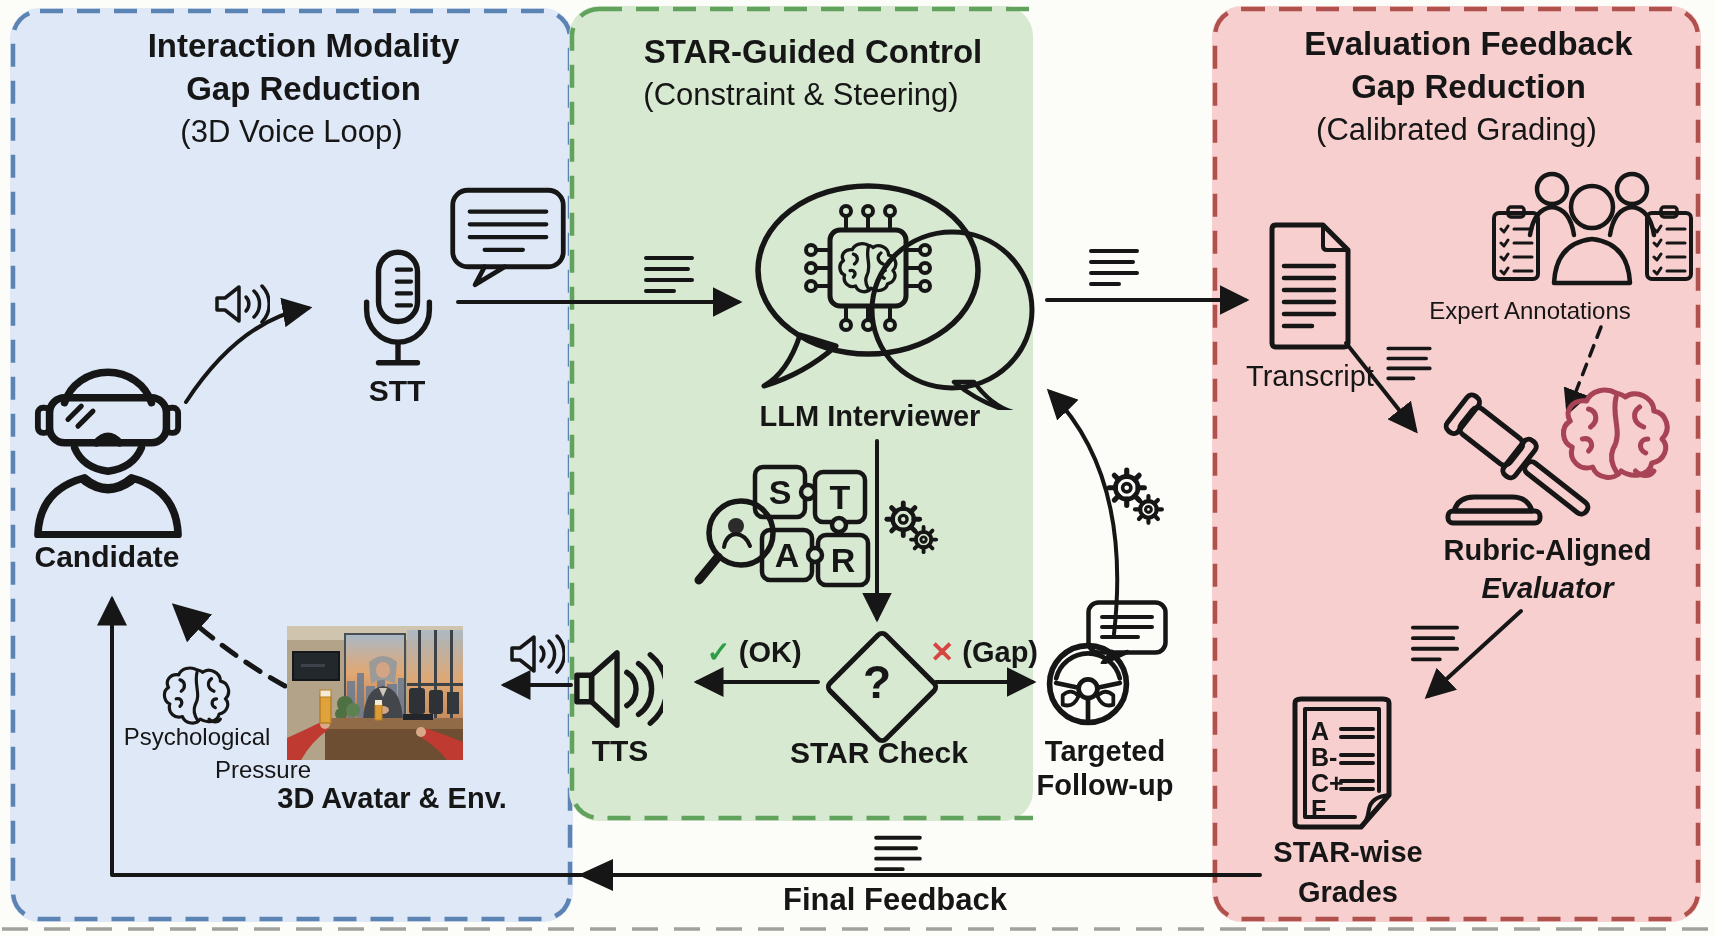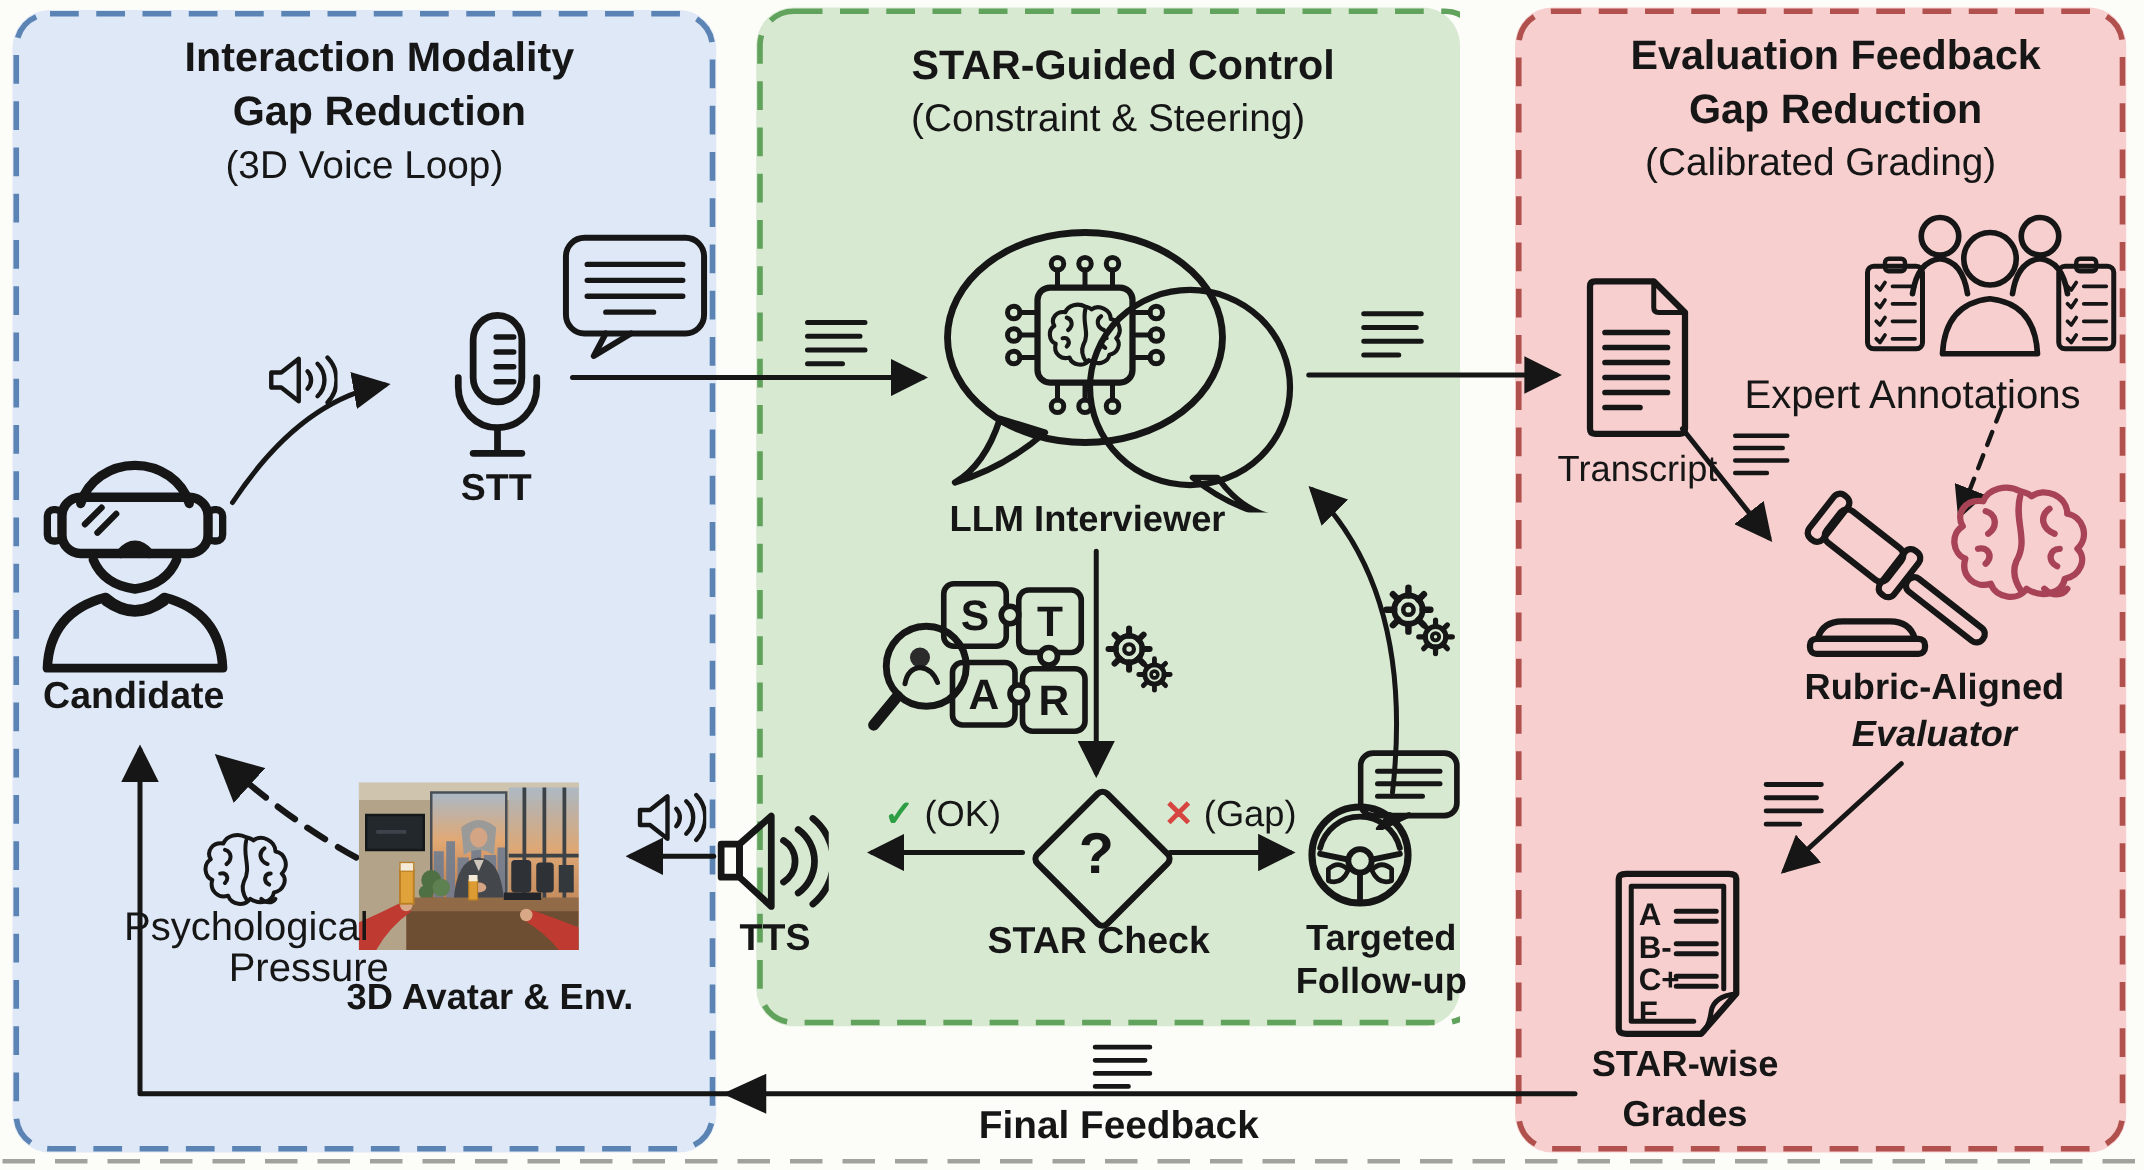--- a/index.html
+++ b/index.html
@@ -1,28 +1,28 @@
 <!DOCTYPE html>
 <html><head>
 <meta charset="utf-8">
 <style>
   html,body{margin:0;padding:0;background:#fcfcf9;}
   #canvas{position:relative;width:1715px;height:936px;background:#fcfcf9;overflow:hidden;
           font-family:"Liberation Sans",sans-serif;color:#161616;}
   .panel{position:absolute;border-radius:30px;}
   #panel-blue {left:10px;  top:8px; width:563px; height:914px; background:#dfe8f7;}
-  #panel-green{left:605px; top:6px; width:563px; height:815px; background:#d8e9d2;}
+  #panel-green{left:569px; top:6px; width:464px; height:815px; background:#d8e9d2;}
   #panel-red  {left:1212px;top:6px; width:489px; height:916px; background:#f6cfce;}
   .panel > svg.pborder{position:absolute;left:0;top:0;width:100%;height:100%;}
   .ptitle{position:absolute;left:0;top:0;width:100%;text-align:center;line-height:43px;}
   .t-b{font-weight:700;font-size:33px;padding-left:24px;}
   .t-r{font-weight:400;font-size:31px;}
   .lbl{position:absolute;text-align:center;line-height:1.12;white-space:nowrap;z-index:6;}
-  .w7{font-weight:700}.w5{font-weight:500}.w4{font-weight:400}
-  .s31{font-size:31px}.s30{font-size:30px}.s29{font-size:29px}.s28{font-size:32px}
+  .w7{font-weight:700}.w5{font-weight:500}.w4{font-weight:700}
+  .s31{font-size:31px}.s30{font-size:30px}.s29{font-size:29px}.s28{font-size:24px}
   .icon{position:absolute;z-index:5;}
   .icon svg{display:block;width:100%;height:100%;}
   #overlay{position:absolute;left:0;top:0;width:1715px;height:936px;z-index:4;pointer-events:none;}
   .stroke{fill:none;stroke:#161616;stroke-linecap:round;stroke-linejoin:round;}
   #star-check-diamond{position:absolute;left:840px;top:645px;width:74px;height:74px;
       border:5px solid #161616;border-radius:8px;transform:rotate(45deg);z-index:5;background:transparent;}
   #star-check-q{position:absolute;left:845px;top:648px;width:64px;height:68px;z-index:6;
       display:flex;align-items:center;justify-content:center;font-size:46px;font-weight:700;}
   .okmark{color:#2d9e44;font-weight:700;margin-right:8px;}
   .xmark{color:#d64540;font-weight:700;margin-right:8px;}

